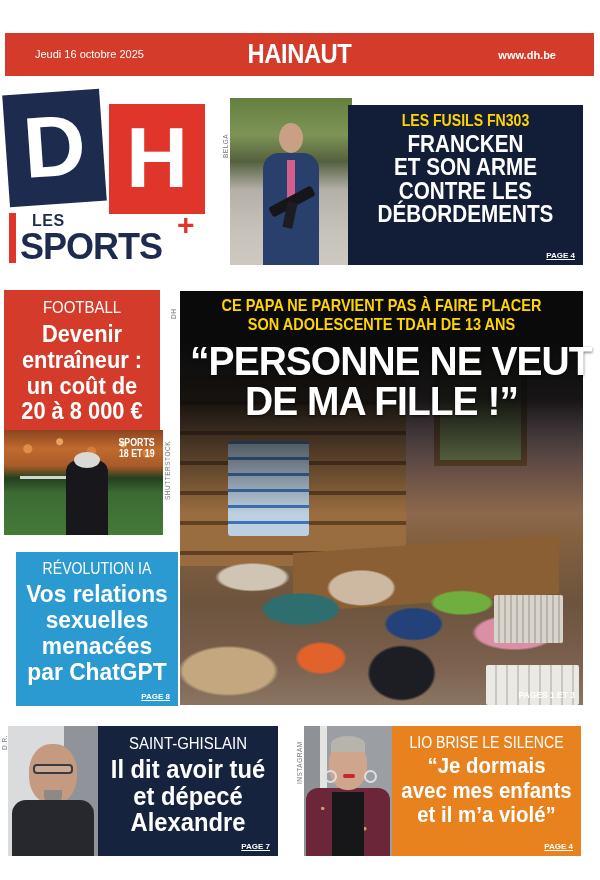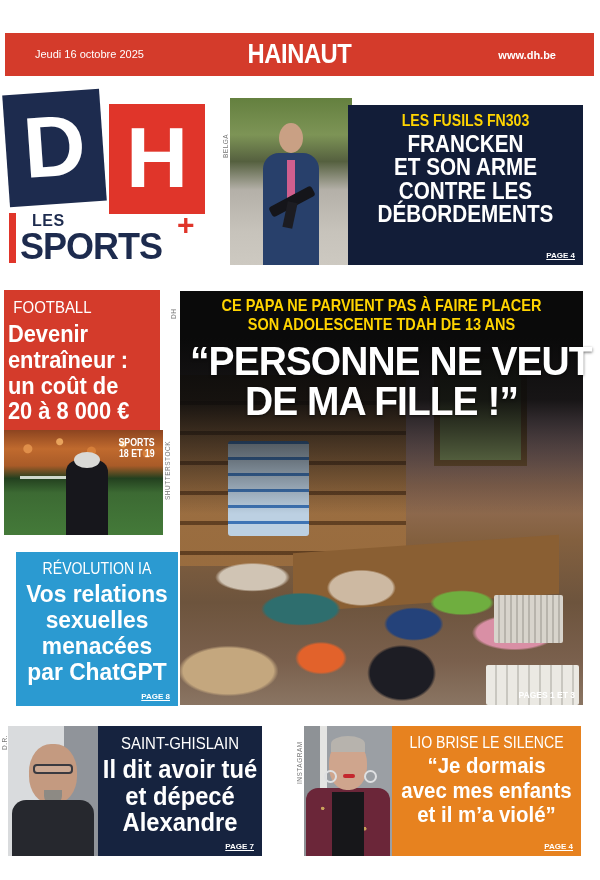--- a/index.html
+++ b/index.html
@@ -29,40 +29,40 @@
   
   .vcred{writing-mode:vertical-rl;transform:rotate(180deg);font-size:6.5px;color:#777;letter-spacing:0.5px;}
 
   
   .top-story{left:348px;top:105px;width:235px;height:160px;background:#121d38;color:#fff;text-align:center;}
   .top-kicker{width:100%;margin-top:7px;font-size:16px;font-weight:bold;color:#ffd400;}
   .top-headline{width:100%;margin-top:3px;font-size:23.5px;font-weight:bold;line-height:0.99;}
   .pageref{position:absolute;bottom:5px;right:8px;font-size:8px;font-weight:bold;color:#fff;text-decoration:underline;}
 
   
-  .football-box{left:4px;top:290px;width:156px;height:140px;background:#d43b2b;color:#fff;text-align:left;}
+  .football-box{left:4px;top:290px;width:156px;height:140px;background:#d43b2b;color:#fff;text-align:center;}
   .small-kicker{width:100%;margin-top:8px;font-size:17px;font-weight:normal;}
   .football-headline{width:100%;margin-top:4px;font-size:23px;font-weight:bold;line-height:1.12;}
 
   
   .ia-box{left:16px;top:552px;width:162px;height:154px;background:#2b9ad1;color:#fff;text-align:center;}
   .ia-headline{width:100%;margin-top:3px;font-size:24px;font-weight:bold;line-height:1.08;}
 
   
   .main-story{left:180px;top:291px;width:403px;height:414px;background:#0a0a0a;color:#fff;text-align:center;}
   .main-kicker{width:100%;margin-top:5px;font-size:16.5px;font-weight:bold;color:#ffd400;line-height:1.13;}
   .main-photo{position:absolute;left:0;right:0;top:47px;bottom:0;overflow:hidden;}
   .main-photo-shade{position:absolute;left:0;right:0;top:0;height:48%;
       background:linear-gradient(180deg,#0a0a0a 0%,rgba(10,10,10,0.92) 35%,rgba(10,10,10,0.45) 70%,transparent 100%);}
   .main-headline{position:absolute;left:0;width:100%;top:51px;font-size:41px;font-weight:bold;
       letter-spacing:-1px;line-height:0.97;z-index:3;text-shadow:0 1px 3px rgba(0,0,0,0.6);}
   .main-pages{position:absolute;bottom:5px;right:8px;font-size:8.5px;font-weight:bold;color:#fff;z-index:3;}
 
   
-  .murder-box{left:98px;top:726px;width:164px;height:130px;background:#16233f;color:#fff;text-align:center;}
+  .murder-box{left:98px;top:726px;width:180px;height:130px;background:#16233f;color:#fff;text-align:center;}
   .murder-headline{width:100%;margin-top:2px;font-size:25px;font-weight:bold;line-height:1.06;}
   .lio-box{left:392px;top:726px;width:189px;height:130px;background:#e7821f;color:#fff;text-align:center;}
   .lio-kicker{width:100%;margin-top:8px;font-size:16px;font-weight:normal;}
   .lio-headline{width:100%;margin-top:2px;font-size:21.5px;font-weight:bold;line-height:1.14;}
 
   
   .photo{overflow:hidden;}
   .francken-photo{left:230px;top:98px;width:122px;height:167px;
      background:linear-gradient(180deg,#64803f 0%,#7d9456 22%,#55603f 38%,#b4b0a8 55%,#c7c3bb 80%,#cdc9c1 100%);}
   .fr-suit{position:absolute;left:33px;top:55px;width:56px;height:112px;background:#28406b;border-radius:16px 16px 0 0;}

